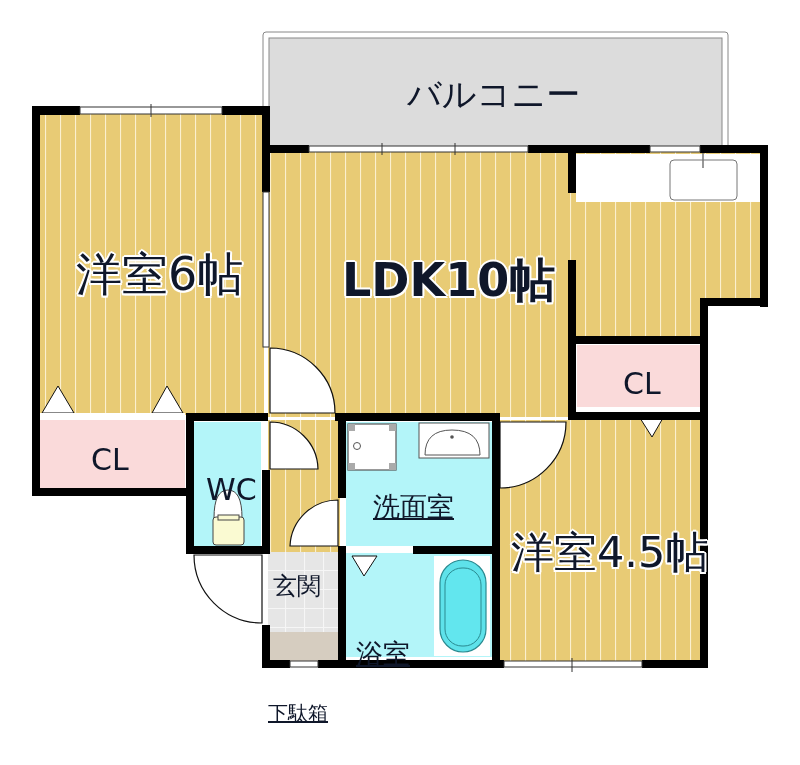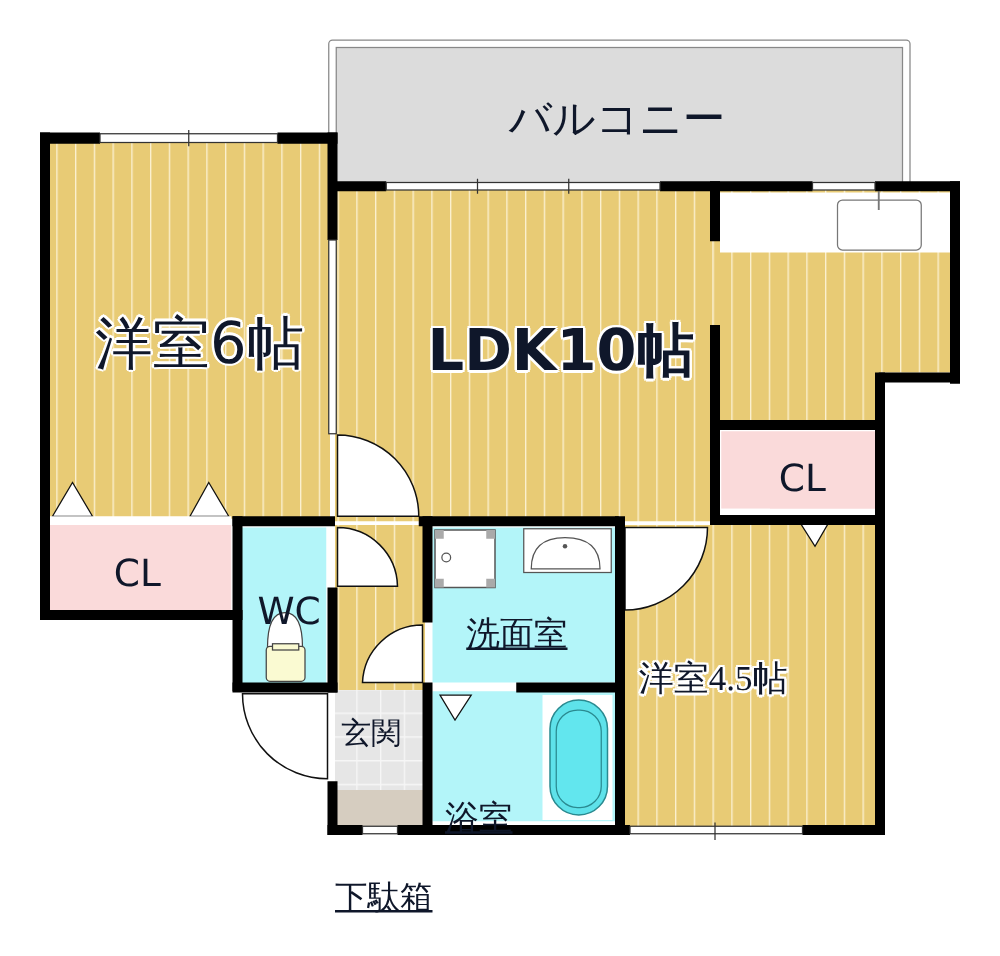--- a/index.html
+++ b/index.html
@@ -146,14 +146,14 @@
 
 <div class="lbl big" style="left:407px;top:72px;font-size:34px;text-shadow:none;">バルコニー</div>
 <div class="lbl big" style="left:76px;top:244px;">洋室6帖</div>
 <div class="lbl big" style="left:342px;top:250px;font-weight:bold;">LDK10帖</div>
 <div class="lbl sm plain" style="left:91px;top:442px;">CL</div>
 <div class="lbl sm plain" style="left:623px;top:366px;">CL</div>
 <div class="lbl sm plain" style="left:206px;top:442px;margin-top:30px;">WC</div>
 <div class="lbl mid plain" style="left:373px;top:489px;">洗面室</div>
 <div class="lbl mid plain" style="left:356px;top:636px;">浴室</div>
 <div class="lbl sm plain" style="left:273px;top:570px;font-size:24px;">玄関</div>
-<div class="lbl big" style="left:511px;top:524px;font-size:28px;font-family:Liberation Serif, serif;">洋室4.5帖</div>
-<div class="lbl mid plain" style="left:268px;top:700px;font-size:26px;">下駄箱</div>
+<div class="lbl big" style="left:511px;top:524px;font-size:43px;">洋室4.5帖</div>
+<div class="lbl mid plain" style="left:268px;top:700px;font-size:20px;">下駄箱</div>
 
 </body></html>

